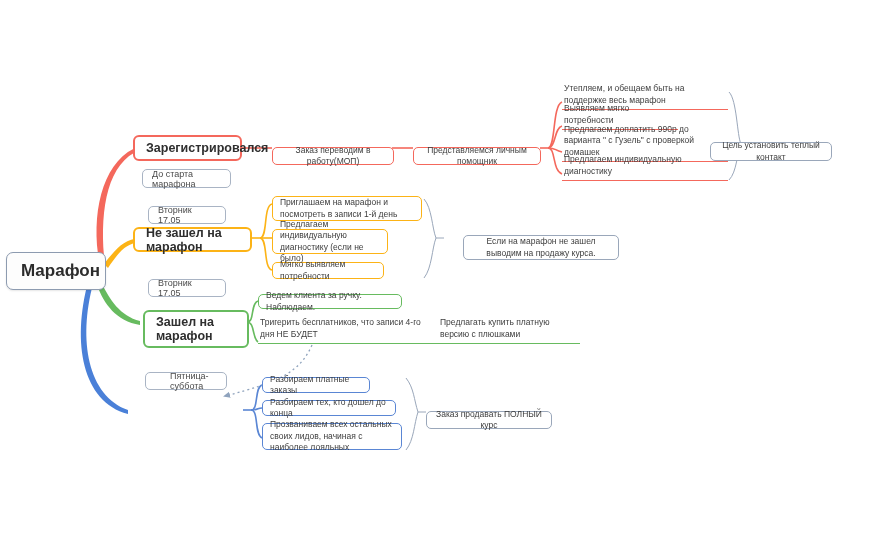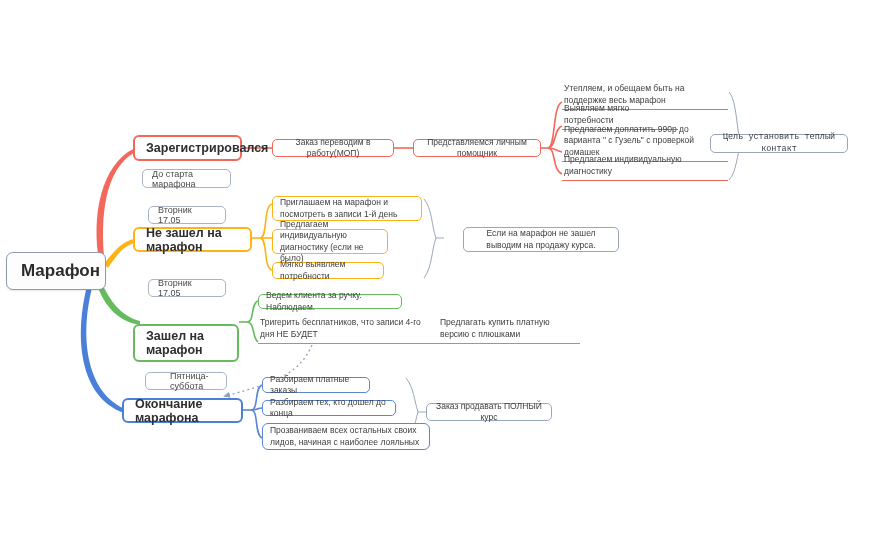--- a/index.html
+++ b/index.html
@@ -50,21 +50,21 @@
   
   .leaf{
     border:1px solid #888;border-radius:5px;
     padding:4px 7px;font-size:8.5px;line-height:1.35;color:#3d3d3d;
   }
   .leaf.red{border-color:#f4685c;}
   .leaf.yellow{border-color:#fcb316;}
   .leaf.green{border-color:#67bb5f;}
   .leaf.blue{border-color:#5a86d4;}
   .leaf.gray{border-color:#9aa7ba;}
-  .leaf.center{text-align:center;justify-content:flex-start;}
+  .leaf.center{text-align:center;justify-content:flex-start;margin-top:8px;}
 
   
   .uline{
     padding:2px 2px 3px 2px;font-size:8.5px;line-height:1.35;color:#3d3d3d;
     border-bottom:1.6px solid #888;background:transparent;
     align-items:flex-end;
   }
   .uline.red{border-bottom-color:#f4685c;}
   .uline.green{border-bottom-color:#67bb5f;}
 </style>
@@ -155,21 +155,21 @@
   </div>
 
   <div class="node uline red" style="left:562px;top:140px;width:166px;height:22px;">
     <span>Предлагаем доплатить 990р до варианта " с Гузель" с проверкой домашек</span>
   </div>
 
   <div class="node uline red" style="left:562px;top:168px;width:166px;height:13px;">
     <span>Предлагаем индивидуальную диагностику</span>
   </div>
 
-  <div class="node leaf gray center" style="left:710px;top:134px;width:138px;height:19px;font-family:Liberation Mono, monospace;">
+  <div class="node leaf gray center" style="left:710px;top:134px;width:122px;height:19px;">
     <span>Цель установить теплый контакт</span>
   </div>
 
   <div class="node chip" style="left:148px;top:206px;width:78px;height:18px;">
     <span>Вторник 17.05</span>
   </div>
 
   <div class="node topic yellow" style="left:133px;top:227px;width:119px;height:25px;">
     <span>Не зашел на марафон</span>
   </div>
@@ -187,53 +187,50 @@
   </div>
 
   <div class="node leaf gray center" style="left:463px;top:227px;width:156px;height:25px;">
     <span>Если на марафон не зашел выводим на продажу курса.</span>
   </div>
 
   <div class="node chip" style="left:148px;top:279px;width:78px;height:18px;">
     <span>Вторник 17.05</span>
   </div>
 
-  <div class="node topic green" style="left:133px;top:310px;width:106px;height:38px;margin-top:14px;">
+  <div class="node topic green" style="left:143px;top:310px;width:106px;height:38px;">
     <span>Зашел на марафон</span>
   </div>
 
   <div class="node leaf green" style="left:258px;top:294px;width:144px;height:15px;">
     <span>Ведем клиента за ручку. Наблюдаем.</span>
   </div>
 
   <div class="node uline green" style="left:258px;top:318px;width:180px;height:26px;">
     <span>Тригерить бесплатников, что записи 4-го дня НЕ БУДЕТ</span>
   </div>
 
   <div class="node uline green" style="left:438px;top:318px;width:142px;height:26px;">
     <span>Предлагать купить платную версию с плюшками</span>
   </div>
 
   <div class="node chip" style="left:145px;top:372px;width:82px;height:18px;padding-left:24px;">
     <span>Пятница-суббота</span>
   </div>
 
-  <div class="node topic blue" style="left:122px;top:398px;width:121px;height:25px;">
-    <span>Окончание марафона</span>
-  </div>
 
   <div class="node leaf blue" style="left:262px;top:377px;width:108px;height:16px;">
     <span>Разбираем платные заказы</span>
   </div>
 
   <div class="node leaf blue" style="left:262px;top:400px;width:134px;height:16px;">
     <span>Разбираем тех, кто дошел до конца</span>
   </div>
 
-  <div class="node leaf blue" style="left:262px;top:423px;width:168px;height:27px;border-radius:6px;">
+  <div class="node leaf blue" style="left:262px;top:423px;width:140px;height:27px;">
     <span>Прозваниваем всех остальных своих лидов, начиная с наиболее лояльных</span>
   </div>
 
   <div class="node leaf gray center" style="left:426px;top:403px;width:126px;height:18px;">
     <span>Заказ продавать ПОЛНЫЙ курс</span>
   </div>
 
 </div>
 
 </body></html>

